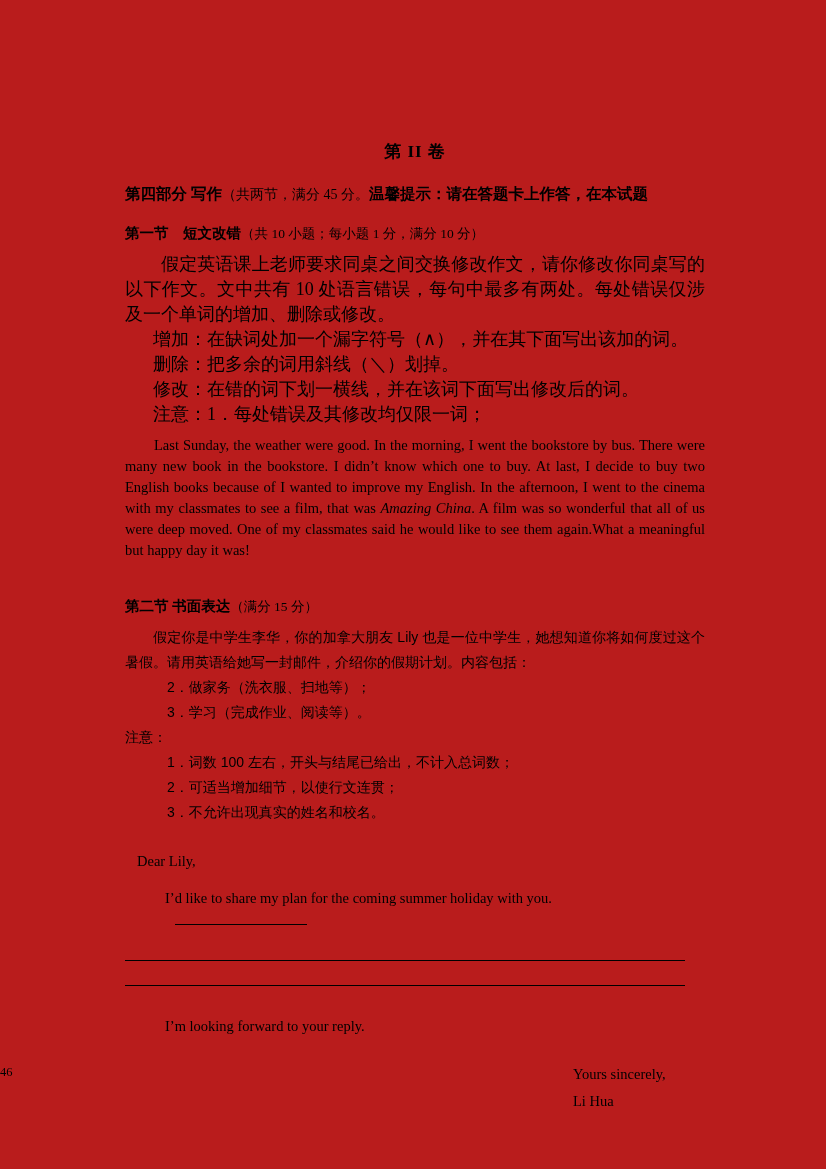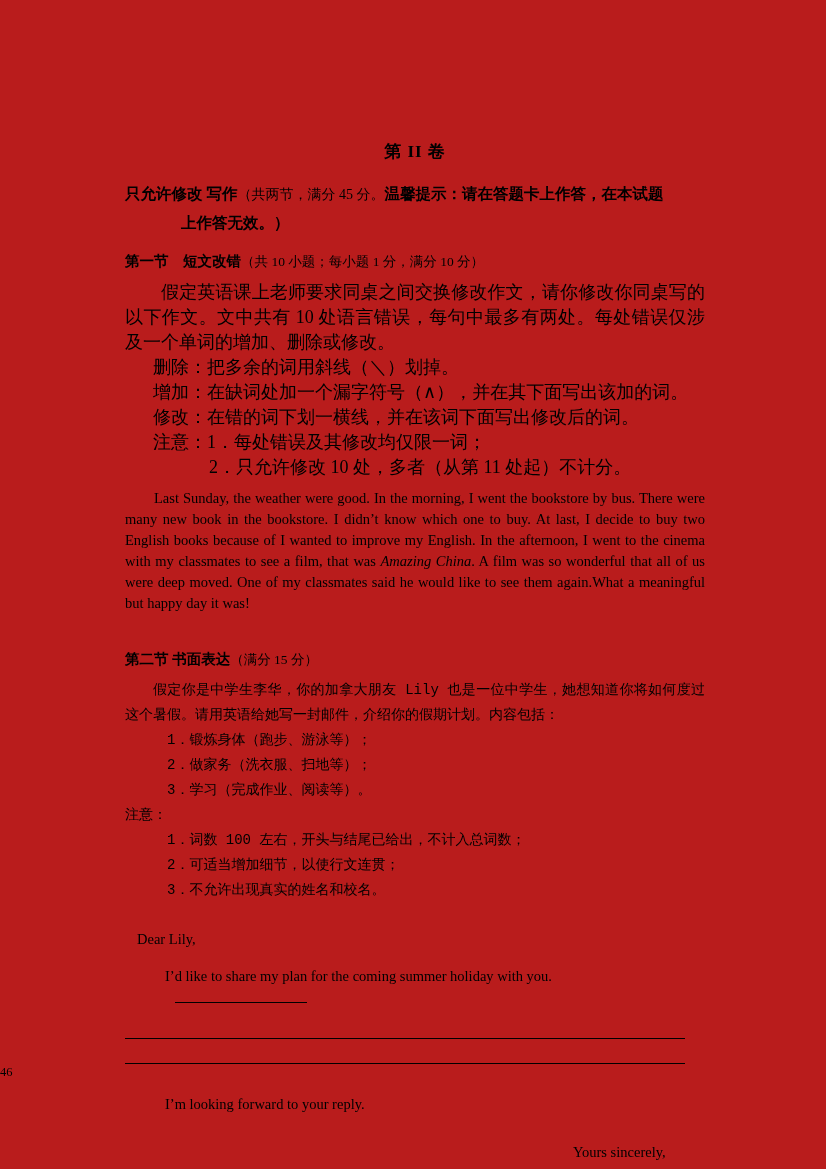--- a/index.html
+++ b/index.html
@@ -66,21 +66,21 @@
     margin: 0;
     text-align: justify;
     text-justify: inter-ideograph;
   }
   .indent2 { text-indent: 2em; }
   .pad-2 { padding-left: 28px; }
   .pad-3 { padding-left: 84px; }
 
   
   .s2 {
-    font-family: Liberation Mono, monospace;
+    font-family: Liberation Sans, sans-serif;
     font-size: 14px;
     line-height: 25px;
     margin: 0;
     text-align: justify;
     text-justify: inter-ideograph;
   }
   .s2.indent2 { text-indent: 2em; }
   .s2-item { padding-left: 42px; }
   .s2-note { padding-left: 0; }
 
@@ -142,49 +142,46 @@
 </style>
 </head>
 <body>
 
 <div class="page">
   <div class="content">
 
     <div class="vol-title">第 II 卷</div>
 
     <p class="part-head">
-      <span class="b">只允许修改 写作</span><span class="sm">（共两节，满分 45 分。</span><span class="b">温馨提示：请在答题卡上作答，在本试题</span>
-    </p>
-    <p class="part-head-cont">上作答无效。）</p>
+      <span class="b">第四部分 写作</span><span class="sm">（共两节，满分 45 分。</span><span class="b">温馨提示：请在答题卡上作答，在本试题</span>
+    </p>
 
     <p class="sec-head">
       <span class="b">第一节　短文改错</span><span class="sm">（共 10 小题；每小题 1 分，满分 10 分）</span>
     </p>
 
     <p class="cn-para indent2">假定英语课上老师要求同桌之间交换修改作文，请你修改你同桌写的以下作文。文中共有 10 处语言错误，每句中最多有两处。每处错误仅涉及一个单词的增加、删除或修改。</p>
 
+    <p class="cn-para pad-2">增加：在缺词处加一个漏字符号（∧），并在其下面写出该加的词。</p>
     <p class="cn-para pad-2">删除：把多余的词用斜线（＼）划掉。</p>
-    <p class="cn-para pad-2">增加：在缺词处加一个漏字符号（∧），并在其下面写出该加的词。</p>
     <p class="cn-para pad-2">修改：在错的词下划一横线，并在该词下面写出修改后的词。</p>
     <p class="cn-para pad-2">注意：1．每处错误及其修改均仅限一词；</p>
-    <p class="cn-para pad-3">2．只允许修改 10 处，多者（从第 11 处起）不计分。</p>
 
     <div class="spacer-8"></div>
 
     <p class="en-para"><span>Last Sunday, the weather were good. In the morning, I went the bookstore by bus. There were many new book in the bookstore. I didn’t know which one to buy. At last, I decide to buy two English books because of I wanted to improve my English. In the afternoon, I went to the cinema with my classmates to see a film, that was </span><i>Amazing China</i><span>. A film was so wonderful that all of us were deep moved. One of my classmates said he would like to see them again.What a meaningful but happy day it was!</span></p>
 
     <div class="spacer-20"></div>
 
     <p class="sec-head">
       <span class="b">第二节 书面表达</span><span class="sm">（满分 15 分）</span>
     </p>
 
     <p class="s2 indent2">假定你是中学生李华，你的加拿大朋友 Lily 也是一位中学生，她想知道你将如何度过这个暑假。请用英语给她写一封邮件，介绍你的假期计划。内容包括：</p>
 
-    <p class="s2 s2-item">1．锻炼身体（跑步、游泳等）；</p>
     <p class="s2 s2-item">2．做家务（洗衣服、扫地等）；</p>
     <p class="s2 s2-item">3．学习（完成作业、阅读等）。</p>
 
     <p class="s2 s2-note">注意：</p>
     <p class="s2 s2-item">1．词数 100 左右，开头与结尾已给出，不计入总词数；</p>
     <p class="s2 s2-item">2．可适当增加细节，以使行文连贯；</p>
     <p class="s2 s2-item">3．不允许出现真实的姓名和校名。</p>
 
     <div class="spacer-12"></div>
 

